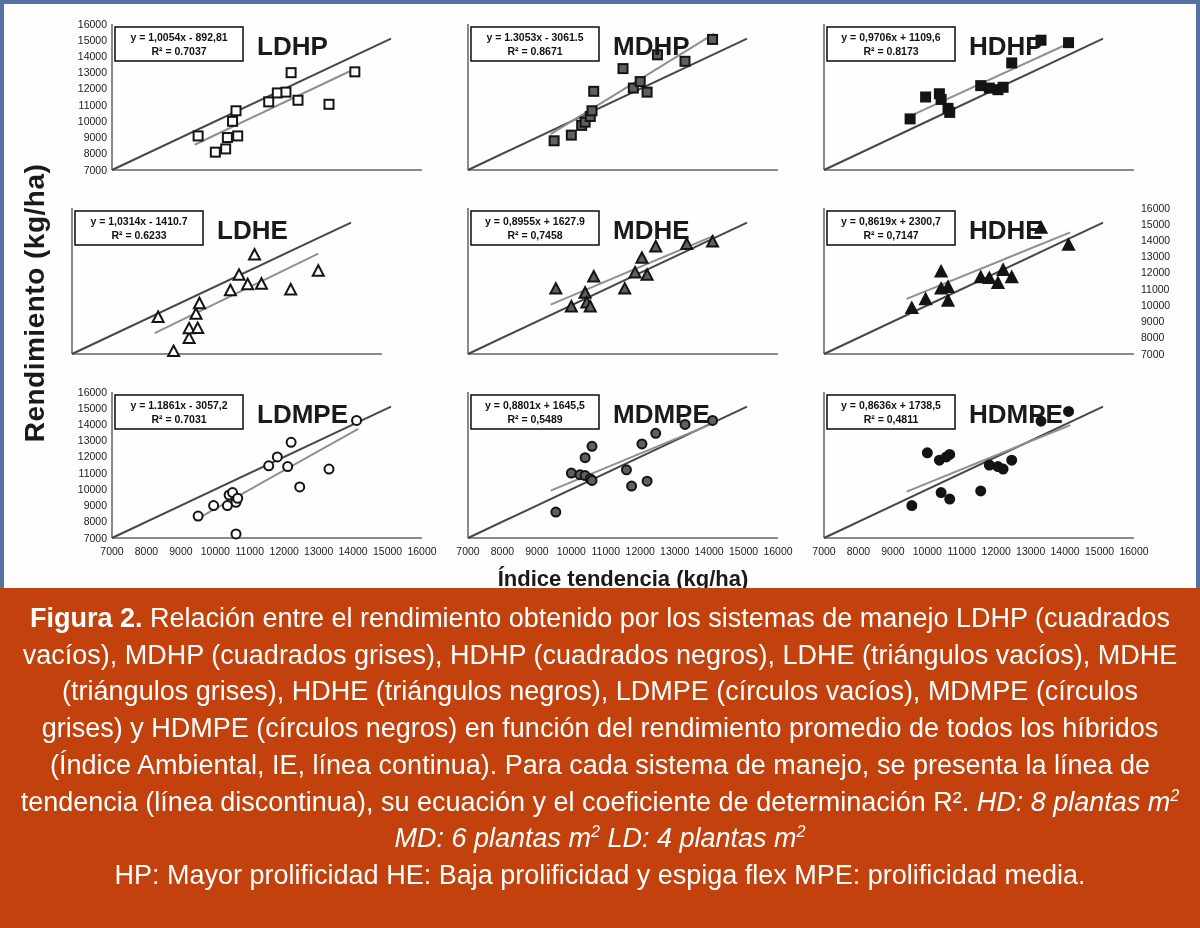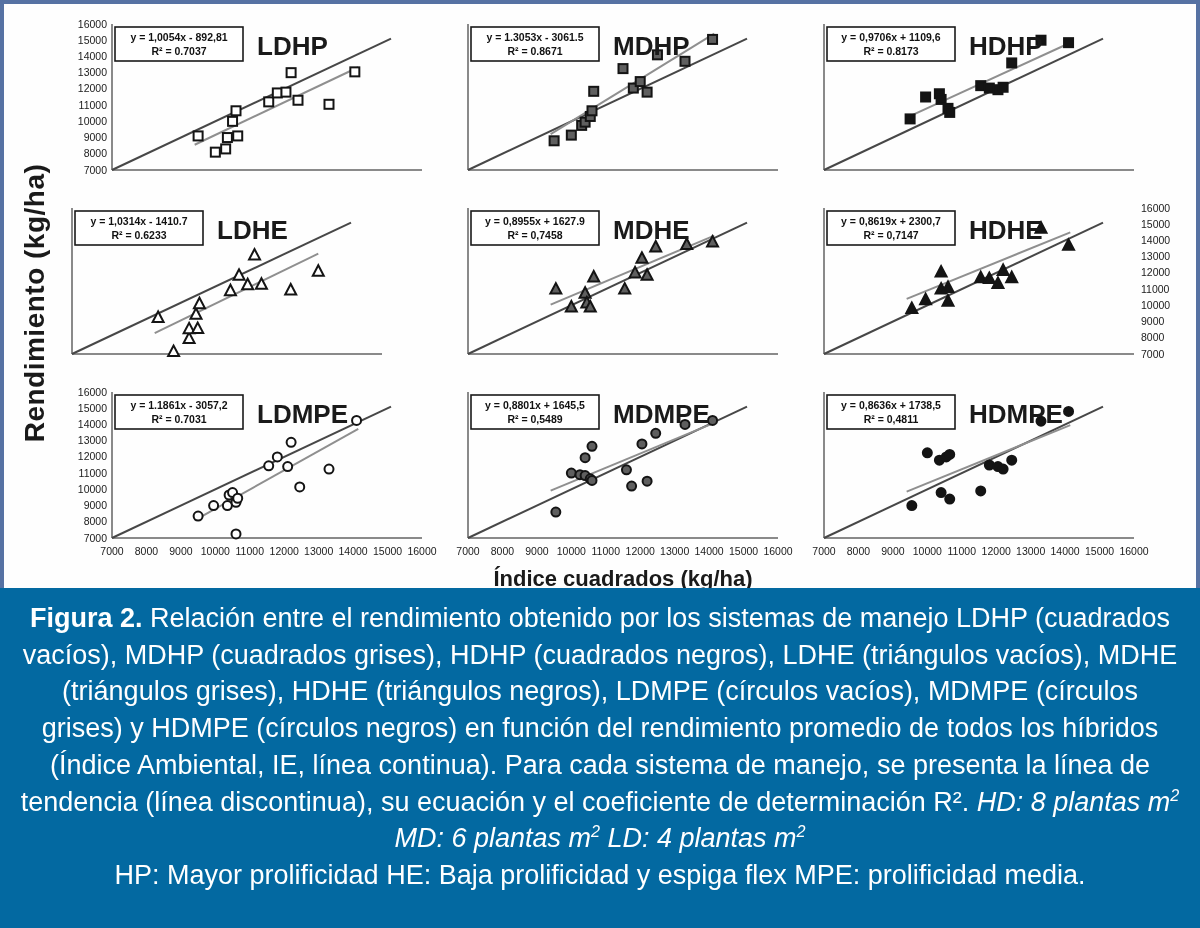--- a/index.html
+++ b/index.html
@@ -31,21 +31,21 @@
     column-gap:34px; row-gap:24px;
   }
   .panel-cell { position:relative; }
   svg { display:block; overflow:visible; }
   .xlab {
     text-align:center; font-weight:bold; font-size:22px; color:#1a1a1a;
     margin-top:2px;
   }
   .caption-band {
     position:absolute; left:0; top:588px; width:1200px; height:340px;
-    background:#0369a1;
+    background:#c2410c;
     display:flex; justify-content:center;
   }
   .caption-band p {
     margin:12px 20px 0 20px; max-width:1160px;
     text-align:center; color:#ffffff;
     font-size:27px; line-height:1.36; font-weight:400;
   }
   .caption-band .b { font-weight:bold; }
   .caption-band .i { font-style:italic; }
   .caption-band sup { font-size:0.6em; }
@@ -412,19 +412,19 @@
             </g>
             <g>
               <rect x="9" y="9" width="128" height="34" fill="#ffffff" stroke="#1a1a1a" stroke-width="1.6"></rect>
               <text x="73" y="23" text-anchor="middle" font-size="10.5" font-weight="bold" fill="#111">y = 0,8636x + 1738,5</text>
               <text x="73" y="37" text-anchor="middle" font-size="10.5" font-weight="bold" fill="#111">R² = 0,4811</text>
             </g>
             <text x="151" y="37" font-size="26" font-weight="bold" fill="#1a1a1a">HDMPE</text>
           </svg>
         </div>
       </div>
-    <div class="xlab">Índice cuadrados (kg/ha)</div>
+    <div class="xlab">Índice tendencia (kg/ha)</div>
   </div>
 </div>
 
 <div class="caption-band">
   <p><span class="b">Figura 2.</span><span> Relación entre el rendimiento obtenido por los sistemas de manejo LDHP (cuadrados vacíos), MDHP (cuadrados grises), HDHP (cuadrados negros), LDHE (triángulos vacíos), MDHE (triángulos grises), HDHE (triángulos negros), LDMPE (círculos vacíos), MDMPE (círculos grises) y HDMPE (círculos negros) en función del rendimiento promedio de todos los híbridos (Índice Ambiental, IE, línea continua). Para cada sistema de manejo, se presenta la línea de tendencia (línea discontinua), su ecuación y el coeficiente de determinación R². </span><span class="i">HD: 8 plantas m</span><sup class="i">2</sup><span class="i"> MD: 6 plantas m</span><sup class="i">2</sup><span class="i"> LD: 4 plantas m</span><sup class="i">2</sup><br><span>HP: Mayor prolificidad HE: Baja prolificidad y espiga flex MPE: prolificidad media.</span></p>
 </div>
 
 </body></html>

